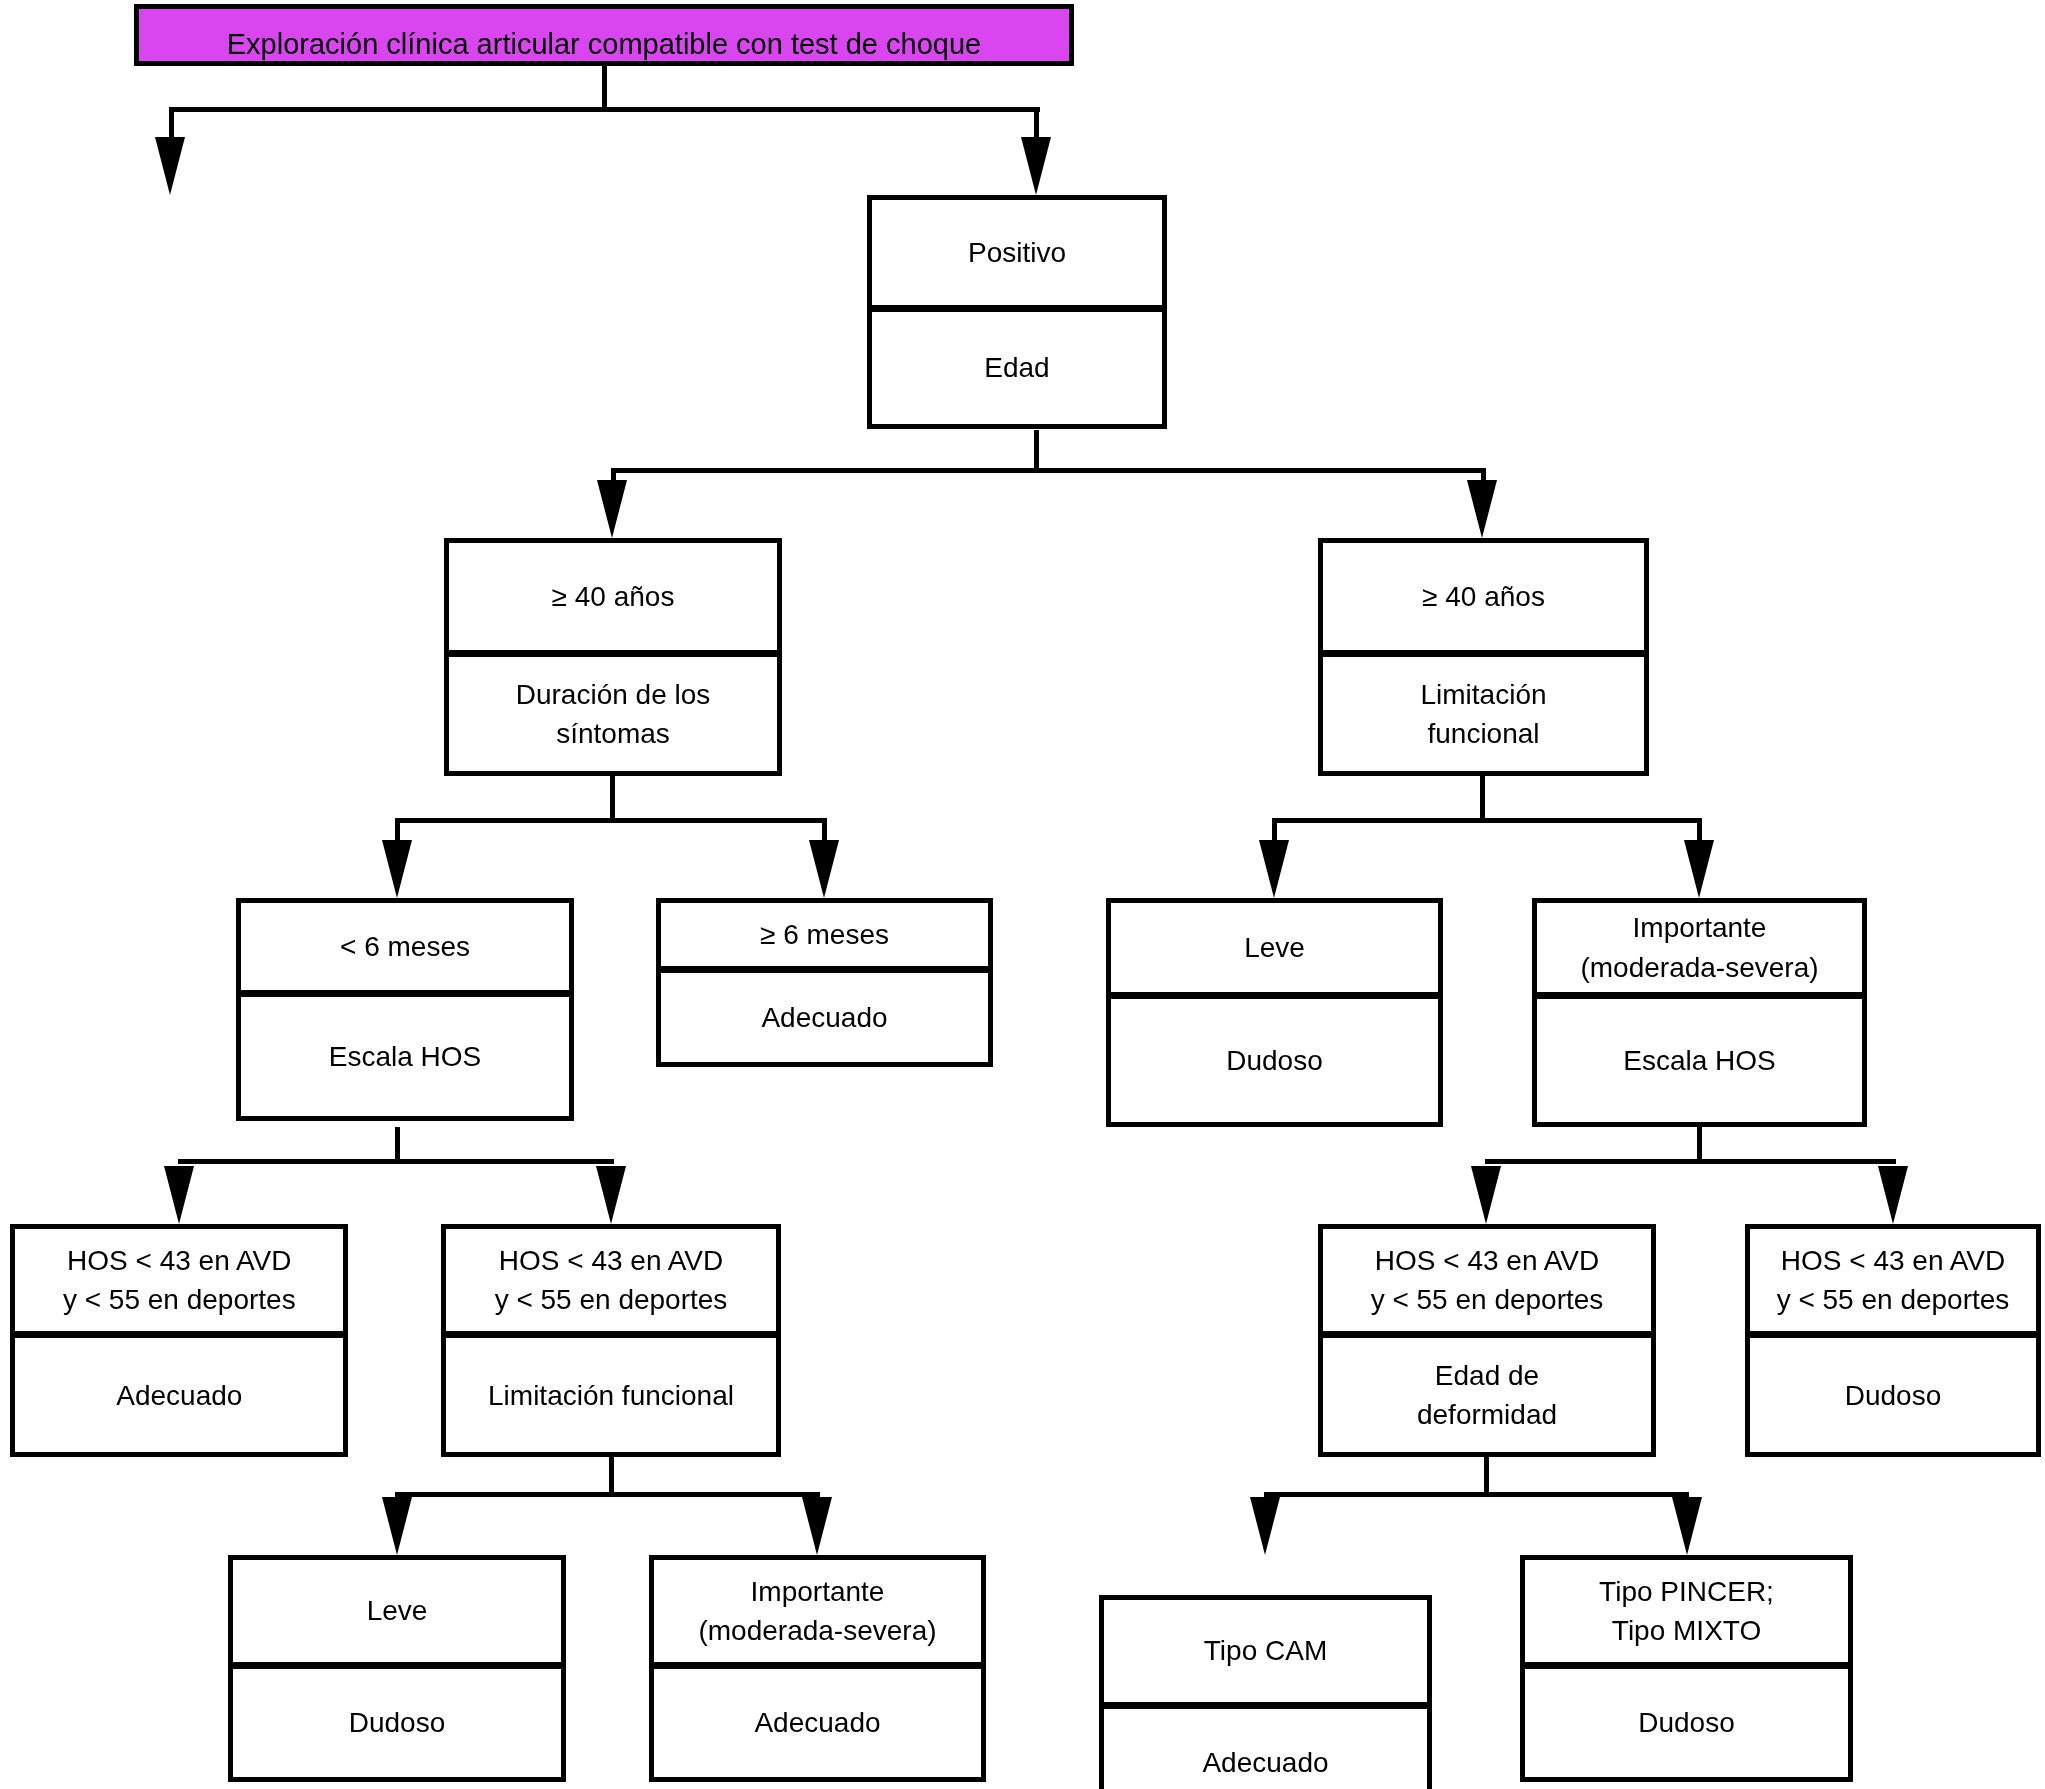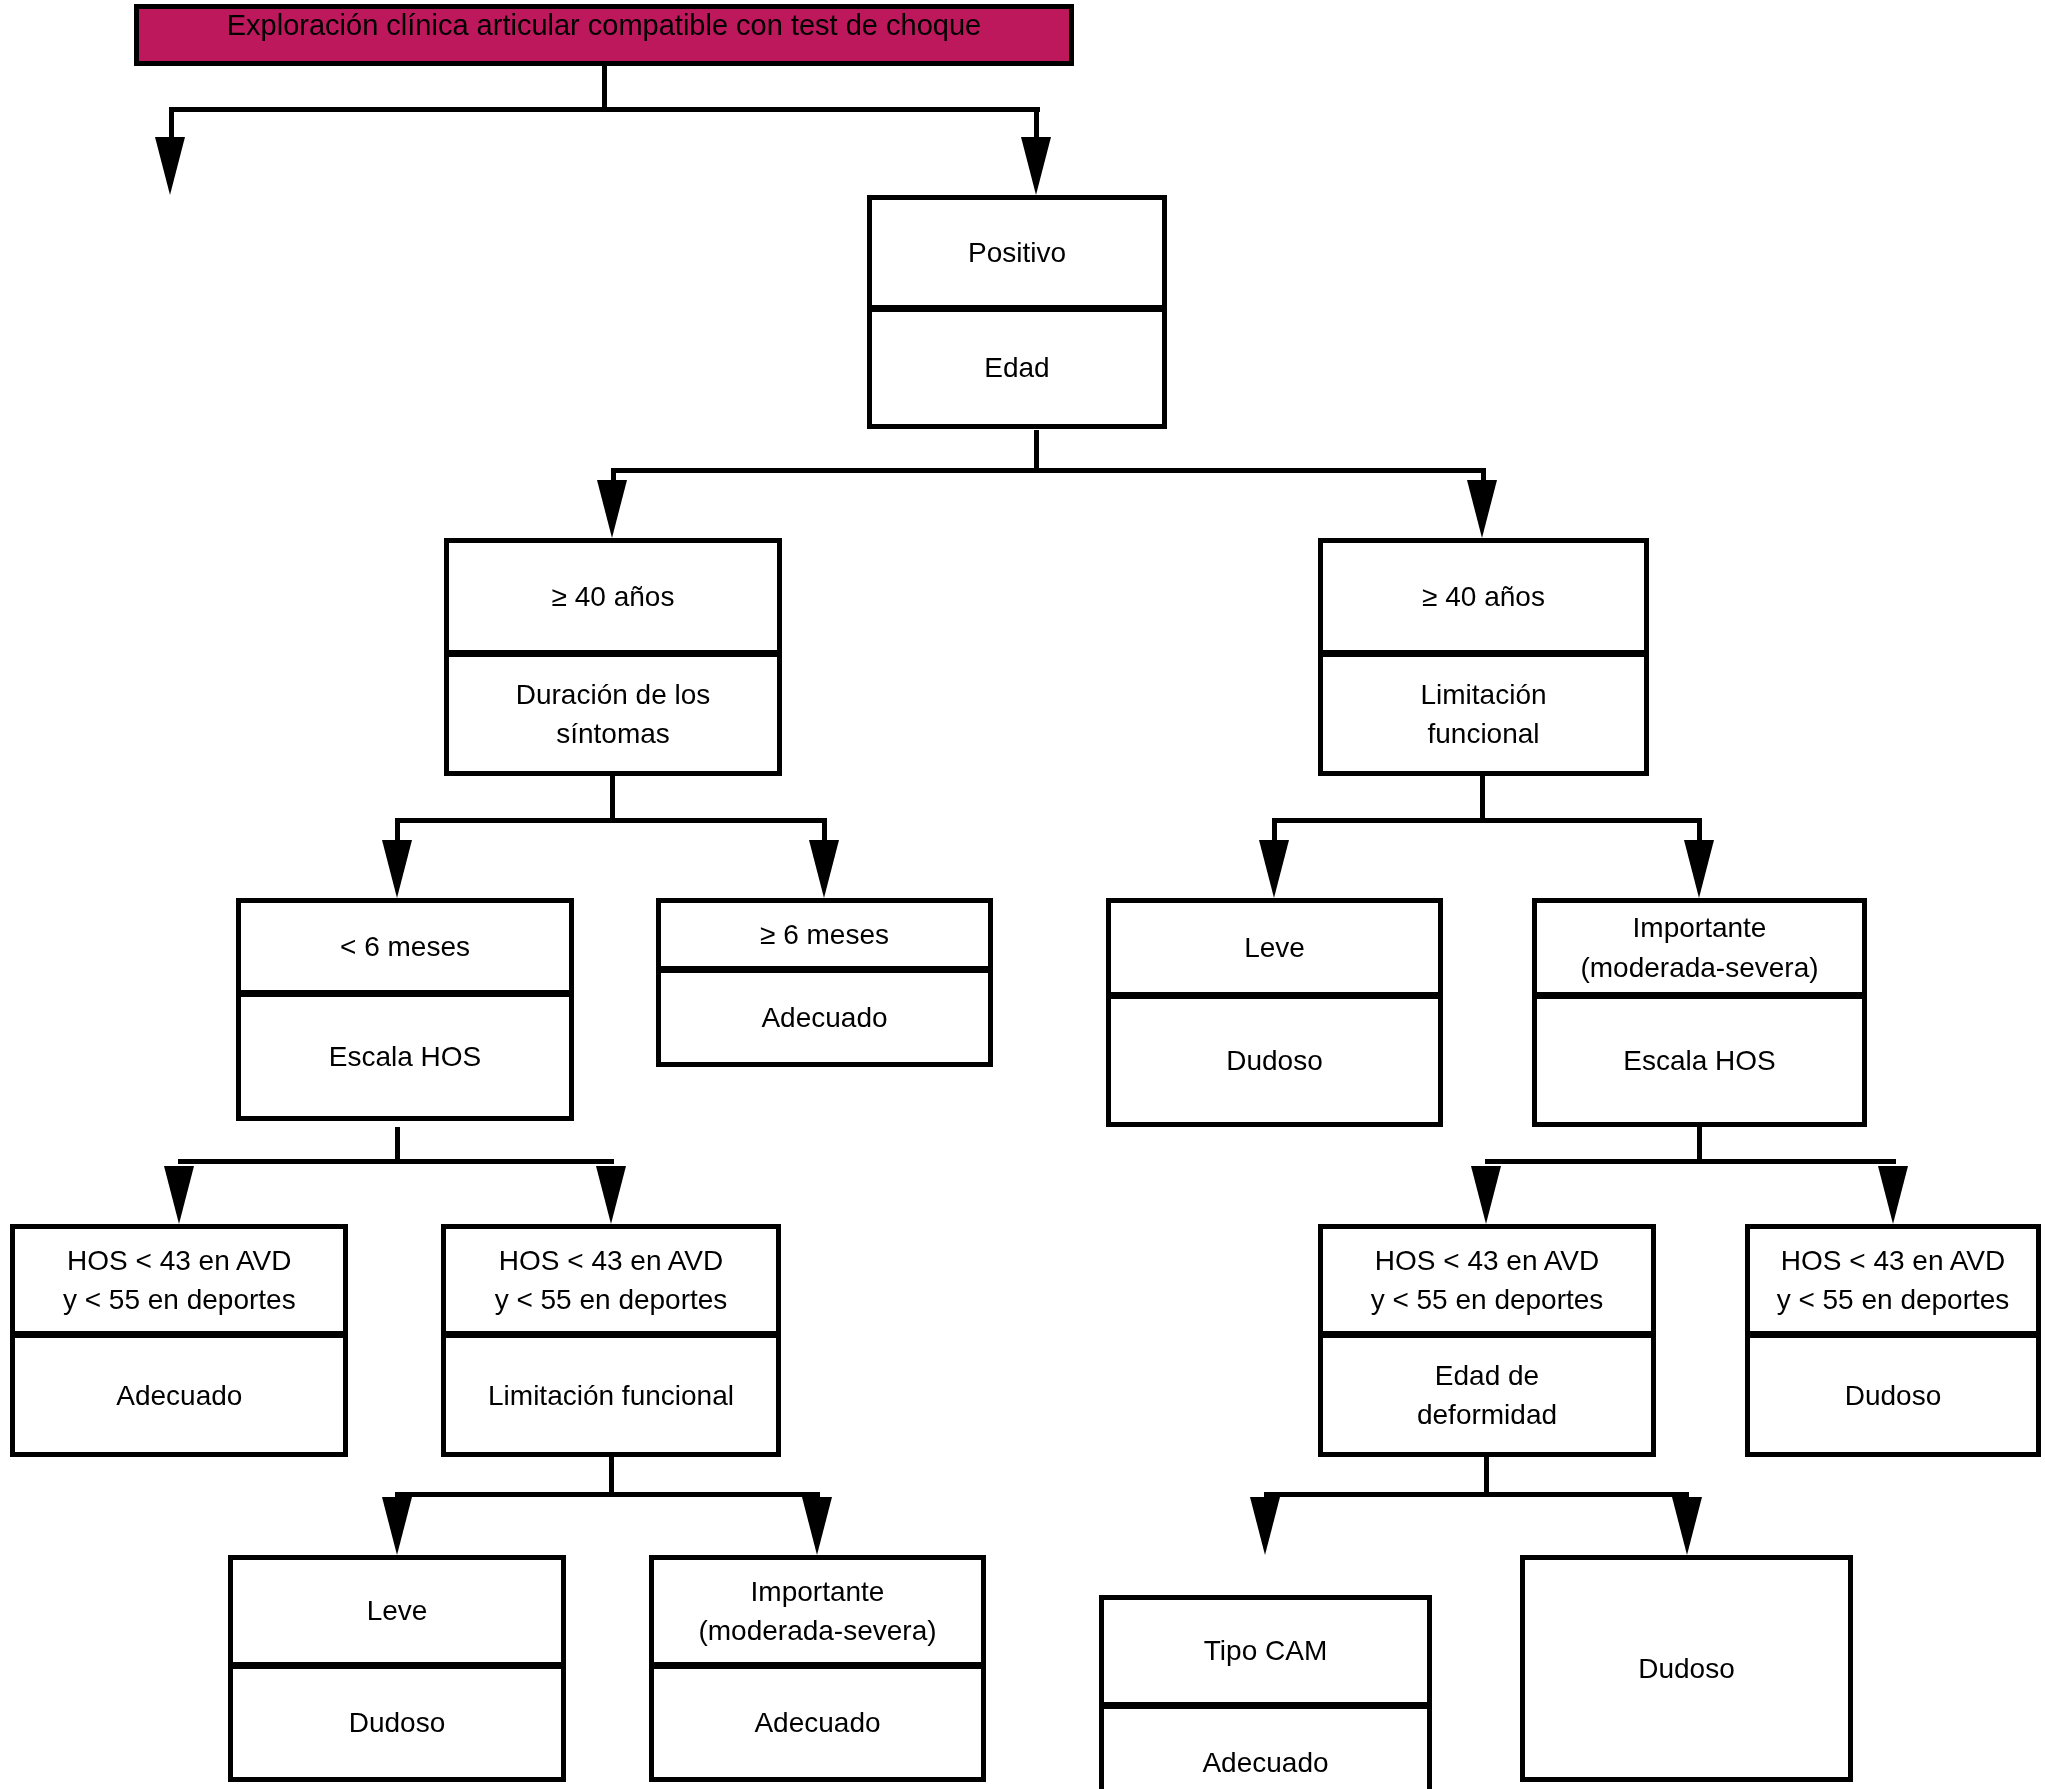--- a/index.html
+++ b/index.html
@@ -30,24 +30,24 @@
     box-sizing:border-box;
   }
   .cell.top{
     flex:0 0 var(--split,50%);
     border-bottom:7px solid #000;
   }
   .cell.bottom{flex:1 1 auto;}
   .rootnode{
     position:absolute;
     border:5.2px solid #000;
-    background:#be185d;
+    background:#d946ef;
     box-sizing:border-box;
     display:flex;
-    align-items:flex-start;
+    align-items:flex-end;
     justify-content:center;
     text-align:center;
     font-size:29px;
   }
   .line{position:absolute;background:#000;}
   .arrowhead{
     position:absolute;
     width:0;height:0;
     border-left:15.5px solid transparent;
     border-right:15.5px solid transparent;
@@ -174,17 +174,19 @@
   <div class="node" style="left:649px;top:1555px;width:337px;height:227px;--split:50%;">
     <div class="cell top">Importante
 (moderada-severa)</div>
     <div class="cell bottom">Adecuado</div>
   </div>
   <div class="node" style="left:1099px;top:1555px;width:333px;height:227px;margin-top:40px;--split:50%;">
     <div class="cell top">Tipo CAM</div>
     <div class="cell bottom">Adecuado</div>
   </div>
   <div class="node" style="left:1520px;top:1555px;width:333px;height:227px;--split:50%;">
+    <div class="cell top">Tipo PINCER;
+Tipo MIXTO</div>
     <div class="cell bottom">Dudoso</div>
   </div>
 
 </div>
 
 
 </body></html>

